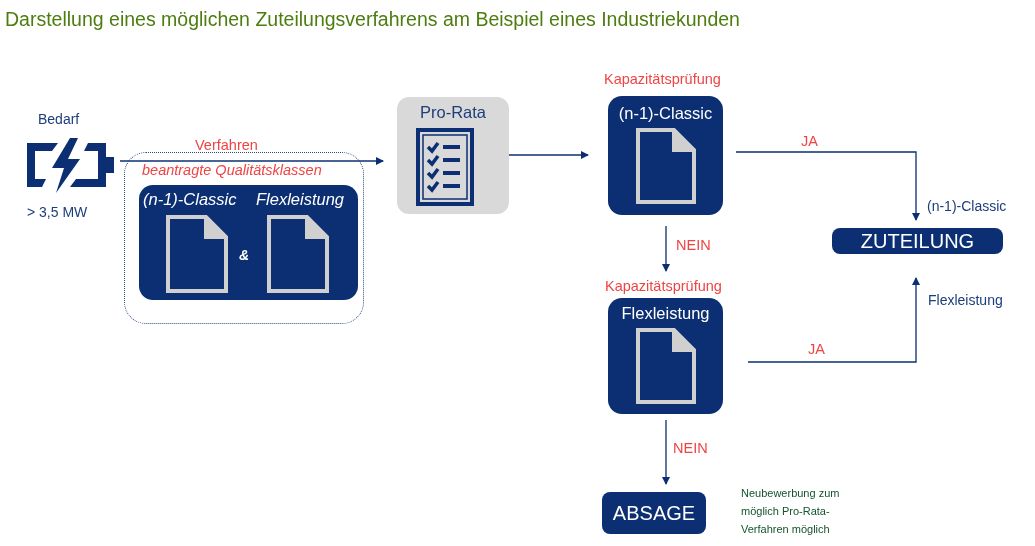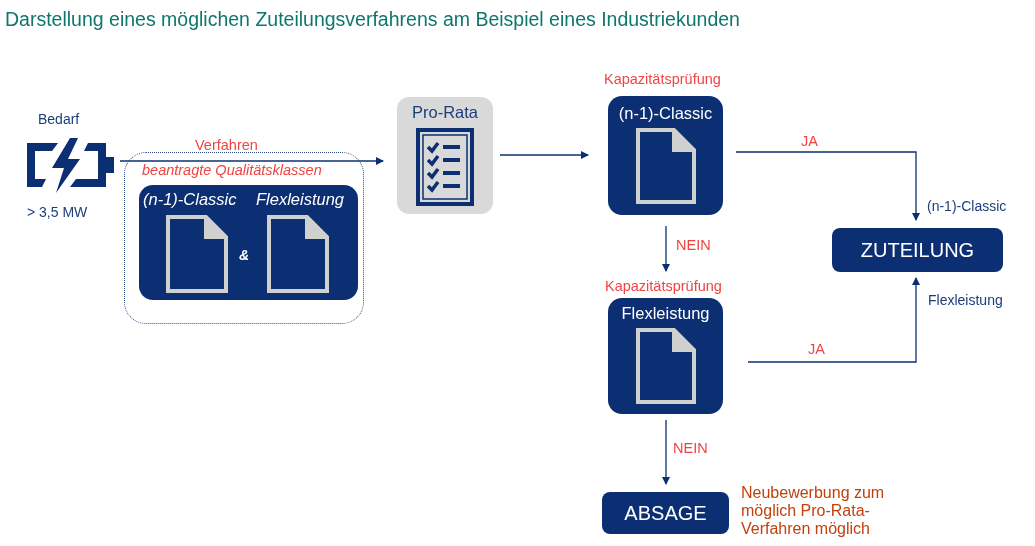--- a/index.html
+++ b/index.html
@@ -1,19 +1,19 @@
 <!DOCTYPE html>
 <html><head>
 <meta charset="utf-8">
 <style>
   html, body { margin:0; padding:0; }
   body { width:1035px; height:546px; position:relative; background:#ffffff; overflow:hidden;
          font-family:"Liberation Sans", sans-serif; color:#0b2f6b; }
   .abs { position:absolute; }
-  .title { left:5px; top:5px; font-size:19.5px; line-height:29px; color:#0f766e; }
+  .title { left:5px; top:5px; font-size:19.5px; line-height:29px; color:#4d7c0f; }
   .lbl { font-size:14.5px; color:#ef4444; white-space:nowrap; }
   .lbl-lg { font-size:14px; color:#1c3e7a; white-space:nowrap; }
   .navy { background:#0b2f72; color:#fff; border-radius:14px; }
   .card-title { position:absolute; left:0; right:0; text-align:center; font-size:16.5px; color:#fff; white-space:nowrap; }
   .btn { display:flex; align-items:center; justify-content:center; font-size:20px; color:#fff; background:#0b2f72; border-radius:8px; }
   svg { display:block; }
 </style>
 </head>
 <body>
 
@@ -68,21 +68,21 @@
     <div class="abs" style="left:100px;top:62px;font-size:14px;font-weight:bold;color:#fff;">&amp;</div>
     <div class="abs" style="left:128px;top:30px;">
       <svg width="62" height="78" viewBox="0 0 62 78">
           <path d="M2,2 H40 L60,22 V76 H2 Z" fill="#0b2f72" stroke="#d0d0d0" stroke-width="4"></path>
           <path d="M40,2 V22 H60" fill="#d0d0d0" stroke="#d0d0d0" stroke-width="4"></path>
         </svg>
     </div>
   </div>
 </div>
 
-<div class="abs" style="left:397px;top:97px;width:96px;height:117px;background:#d9d9d9;border-radius:12px;">
+<div class="abs" style="left:397px;top:97px;width:112px;height:117px;background:#d9d9d9;border-radius:12px;">
   <div class="abs" style="left:0;right:0;top:6px;text-align:center;font-size:16.5px;color:#1c3e7a;">Pro-Rata</div>
   <div class="abs" style="left:19px;top:31px;">
     <svg width="58" height="78" viewBox="0 0 58 78">
       <rect x="2" y="2" width="54" height="74" fill="none" stroke="#0b2f72" stroke-width="4"></rect>
       <rect x="7" y="7" width="44" height="64" fill="none" stroke="#0b2f72" stroke-width="1.5"></rect>
       <g fill="none" stroke="#0b2f72" stroke-width="3.5">
         <path d="M12,19 L16,23 L22,15"></path>
           <path d="M12,32 L16,36 L22,28"></path>
           <path d="M12,45 L16,49 L22,41"></path>
           <path d="M12,58 L16,62 L22,54"></path>
@@ -108,31 +108,31 @@
   </div>
 </div>
 
 <div class="abs lbl" style="left:801px;top:133px;">JA</div>
 <div class="abs lbl" style="left:676px;top:237px;">NEIN</div>
 <div class="abs lbl-lg" style="left:927px;top:198px;">(n-1)-Classic</div>
 <div class="abs lbl-lg" style="left:928px;top:292px;">Flexleistung</div>
 <div class="abs lbl" style="left:808px;top:341px;">JA</div>
 <div class="abs lbl" style="left:673px;top:440px;">NEIN</div>
 
-<div class="abs btn" style="left:832px;top:228px;width:171px;height:44px;">ZUTEILUNG</div>
+<div class="abs btn" style="left:832px;top:228px;width:171px;height:26px;">ZUTEILUNG</div>
 
 <div class="abs lbl" style="left:605px;top:278px;">Kapazitätsprüfung</div>
 <div class="abs navy" style="left:608px;top:298px;width:115px;height:116px;">
   <div class="card-title" style="top:6px;">Flexleistung</div>
   <div class="abs" style="left:28px;top:30px;">
     <svg width="60" height="76" viewBox="0 0 60 76">
         <path d="M2,2 H38 L58,22 V74 H2 Z" fill="#0b2f72" stroke="#d0d0d0" stroke-width="4"></path>
         <path d="M38,2 V22 H58" fill="#d0d0d0" stroke="#d0d0d0" stroke-width="4"></path>
       </svg>
   </div>
 </div>
 
-<div class="abs btn" style="left:602px;top:492px;width:127px;height:42px;text-align:center;">ABSAGE</div>
-<div class="abs" style="left:741px;top:484px;font-size:16px;line-height:18px;color:#c2410c;">
+<div class="abs btn" style="left:602px;top:492px;width:104px;height:42px;text-align:center;">ABSAGE</div>
+<div class="abs" style="left:741px;top:484px;font-size:11px;line-height:18px;color:#14532d;">
   <div>Neubewerbung zum</div>
   <div>möglich Pro-Rata-</div>
   <div>Verfahren möglich</div>
 </div>
 
 </body></html>

